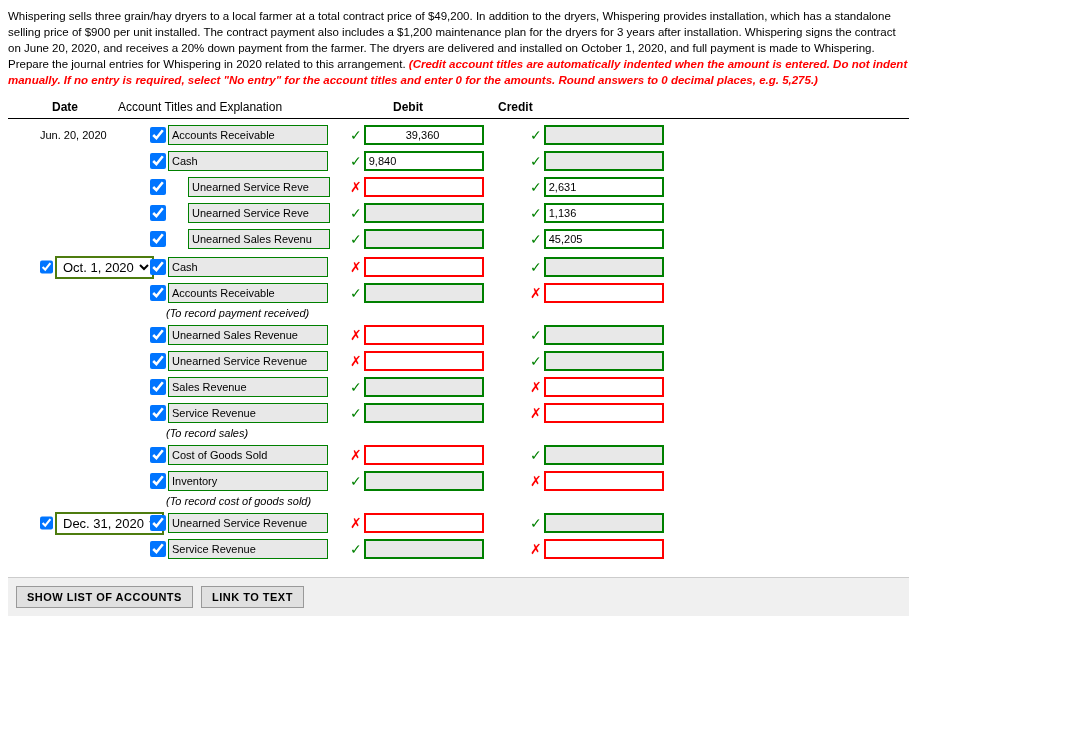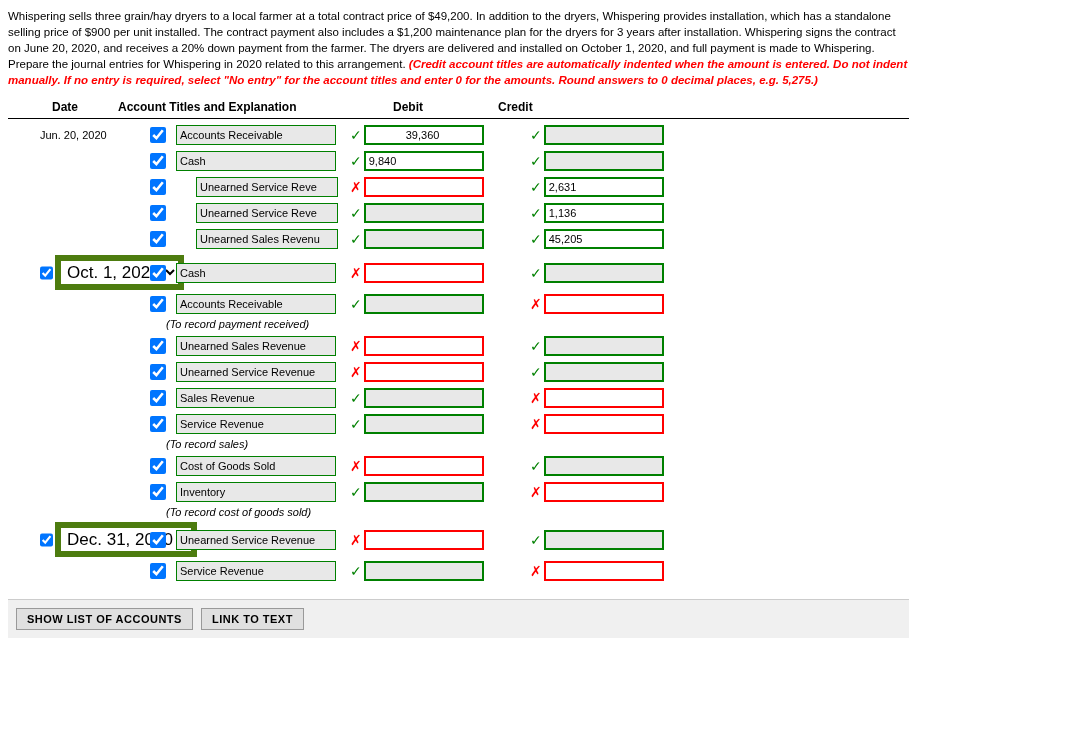--- a/index.html
+++ b/index.html
@@ -3,29 +3,29 @@
   <meta charset="utf-8">
   <style>
     * { box-sizing: border-box; margin: 0; padding: 0; }
     body { font-family: Arial, sans-serif; font-size: 12px; background: #fff; color: #000; }
     .container { width: 917px; min-height: 746px; padding: 8px; }
     .problem-text { font-size: 11.5px; line-height: 1.4; margin-bottom: 8px; color: #000; }
     .italic-red { color: red; font-style: italic; font-weight: bold; }
     .table-section { width: 100%; }
     .header-row { display: flex; padding: 4px 0; border-bottom: 1px solid #000; margin-bottom: 4px; }
     .col-date { width: 110px; font-weight: bold; padding-left: 44px; }
-    .col-account { width: 200px; font-weight: bold; }
+    .col-account { width: 200px; font-weight: normal; }
     .col-debit { width: 180px; font-weight: bold; text-align: center; }
     .col-credit { width: 180px; font-weight: bold; text-align: left; }
     .entry-group { margin-bottom: 4px; margin-left: 32px; }
     .entry-row { display: flex; align-items: center; margin-bottom: 2px; min-height: 24px; }
     .date-cell { width: 110px; display: flex; align-items: center; font-size: 11px; }
-    .date-select { font-size: 17px; border: 6px solid #4d7c0f; padding: 1px 2px; background: #fff; }
+    .date-select { font-size: 13px; border: 2px solid #4d7c0f; padding: 1px 2px; background: #fff; }
     .checkbox { width: 16px; height: 16px; margin-right: 2px; }
-    .account-cell { width: 200px; display: flex; align-items: center; gap: 8px; }
+    .account-cell { width: 200px; display: flex; align-items: center; }
     .account-input { width: 160px; height: 20px; border: 1px solid green; background: #e8e8e8; font-size: 11px; padding: 1px 3px; }
     .account-input.indented { margin-left: 20px; width: 142px; }
     .debit-cell { width: 180px; display: flex; align-items: center; }
     .credit-cell { width: 180px; display: flex; align-items: center; }
     .amount-input { height: 20px; border: 2px solid red; font-size: 11px; padding: 1px 3px; background: #fff; }
     .amount-input.debit { width: 120px; }
     .amount-input.credit { width: 120px; }
     .check-icon { color: green; font-size: 14px; margin-right: 2px; }
     .x-icon { color: red; font-size: 14px; margin-right: 2px; }
     .note-row { display: flex; margin-bottom: 4px; }

